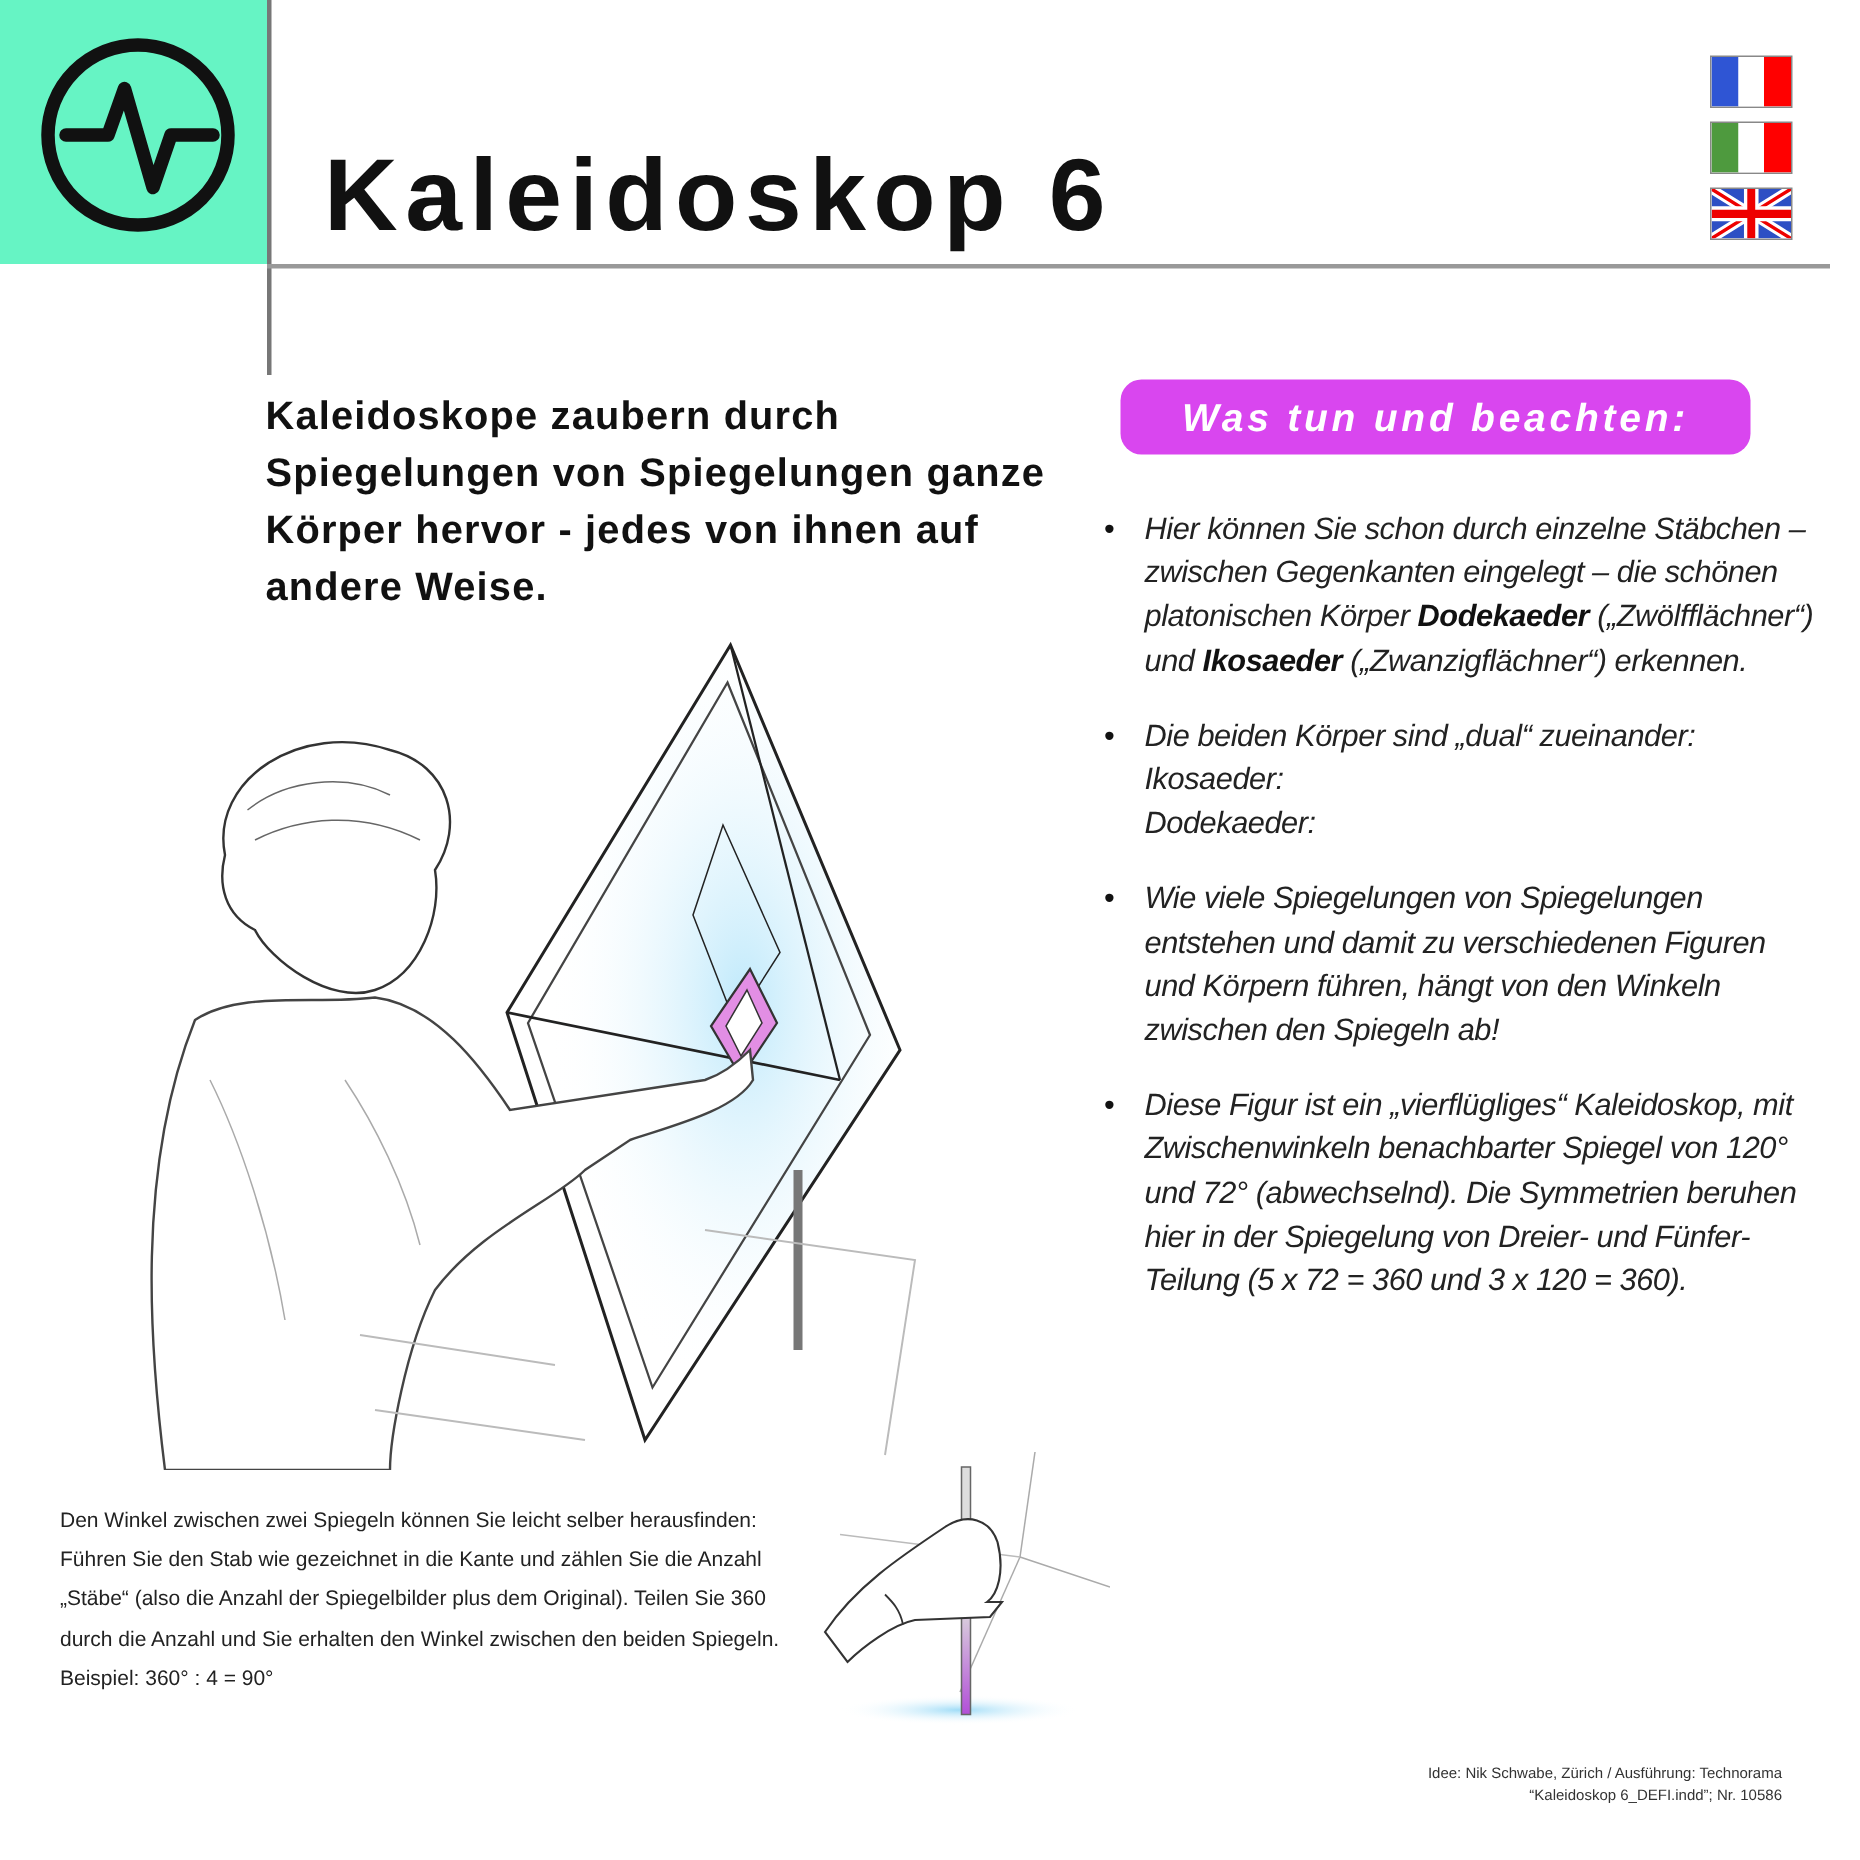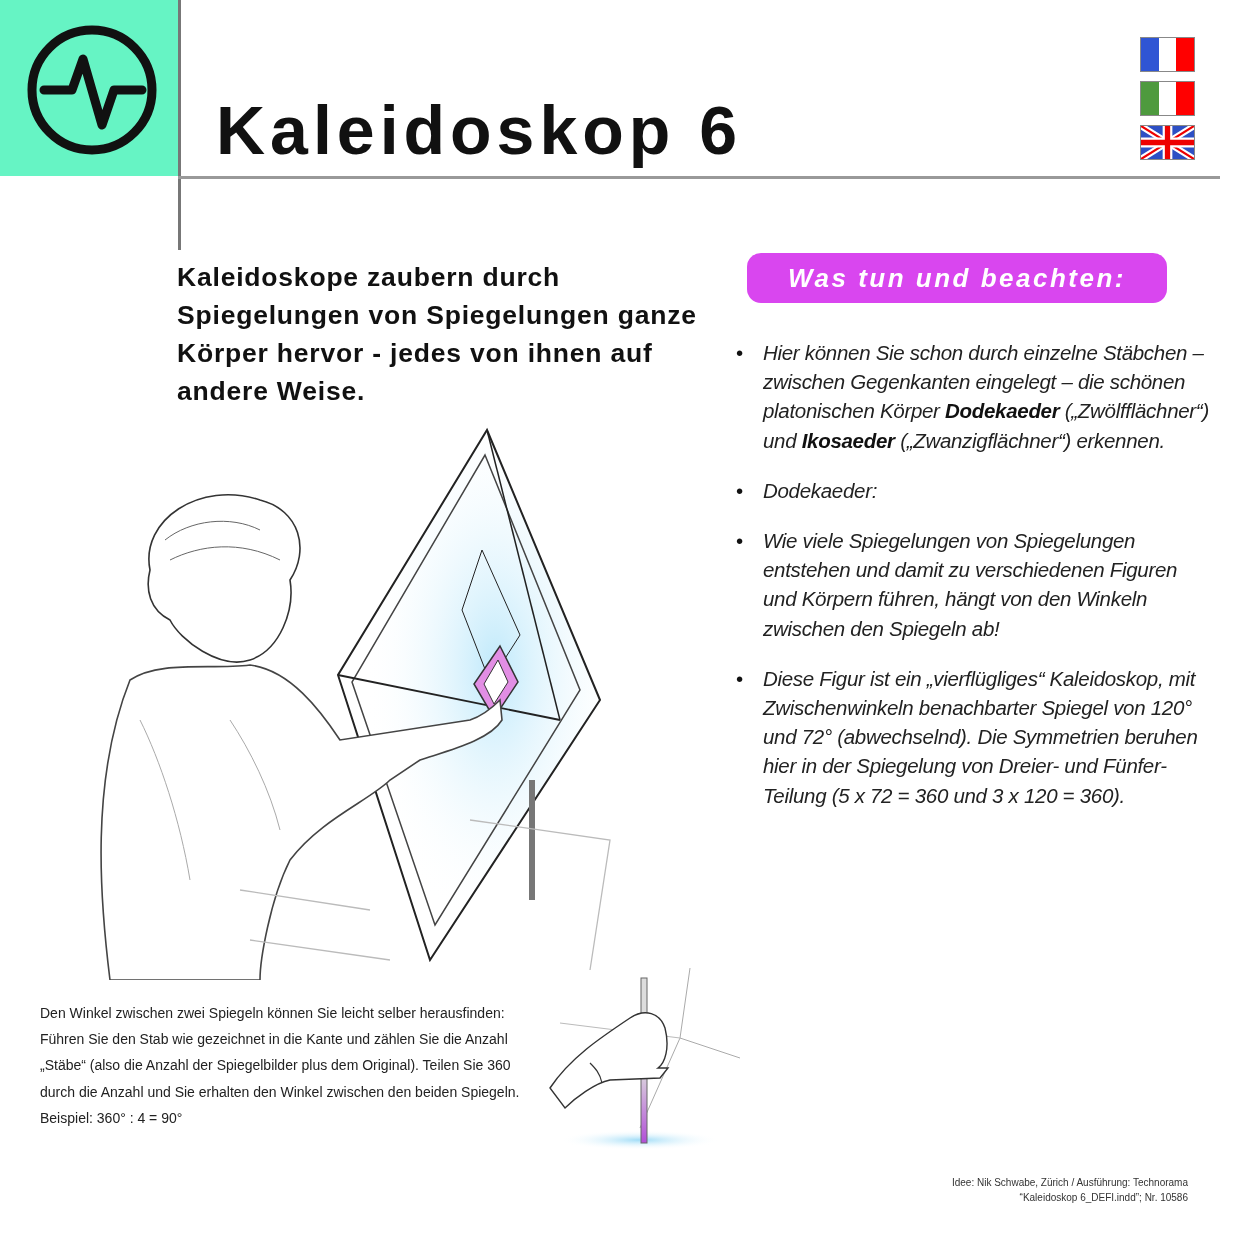--- a/index.html
+++ b/index.html
@@ -59,20 +59,22 @@
   </div>
 </div>
 
 <p class="intro">Kaleidoskope zaubern durch Spiegelungen von Spiegelungen ganze Körper hervor - jedes von ihnen auf andere Weise.</p>
 
 <div class="pill">Was tun und beachten:</div>
 
 <ul class="bullets">
   <li><span>Hier können Sie schon durch einzelne Stäbchen – zwischen Gegenkanten eingelegt – die schönen platonischen Körper </span><b>Dodekaeder</b><span> („Zwölfflächner“) und </span><b>Ikosaeder</b><span> („Zwanzigflächner“) erkennen.</span></li>
   <li>
+    <div>Die beiden Körper sind „dual“ zueinander:</div>
+    <div>Ikosaeder:</div>
     <div>Dodekaeder:</div>
   </li>
   <li>Wie viele Spiegelungen von Spiegelungen entstehen und damit zu verschiedenen Figuren und Körpern führen, hängt von den Winkeln zwischen den Spiegeln ab!</li>
   <li>Diese Figur ist ein „vierflügliges“ Kaleidoskop, mit Zwischenwinkeln benachbarter Spiegel von 120° und 72° (abwechselnd). Die Symmetrien beruhen hier in der Spiegelung von Dreier- und Fünfer-Teilung (5 x 72 = 360 und 3 x 120 = 360).</li>
 </ul>
 
 <svg class="illus" width="620" height="560" viewBox="0 0 620 560">
   <defs>
     <radialGradient id="glow" cx="0.6" cy="0.45" r="0.5">
       <stop offset="0" stop-color="#bfe9fb"></stop>

